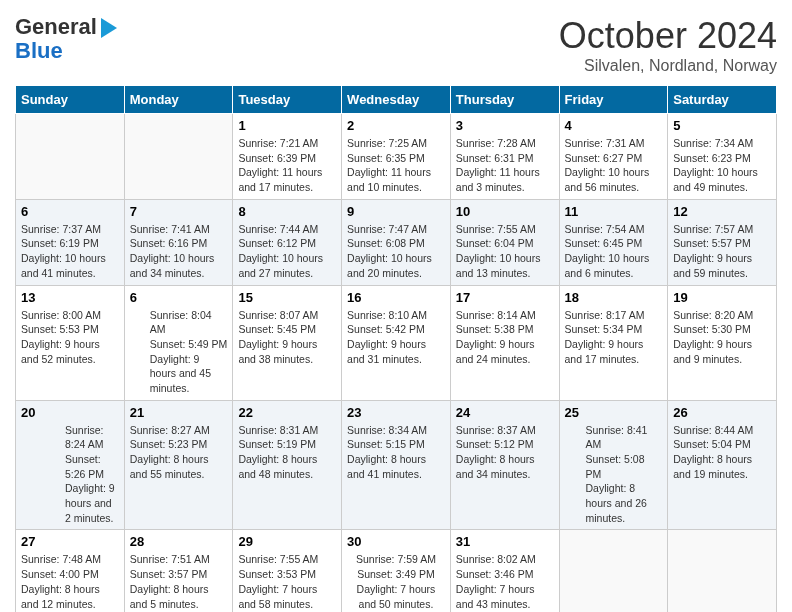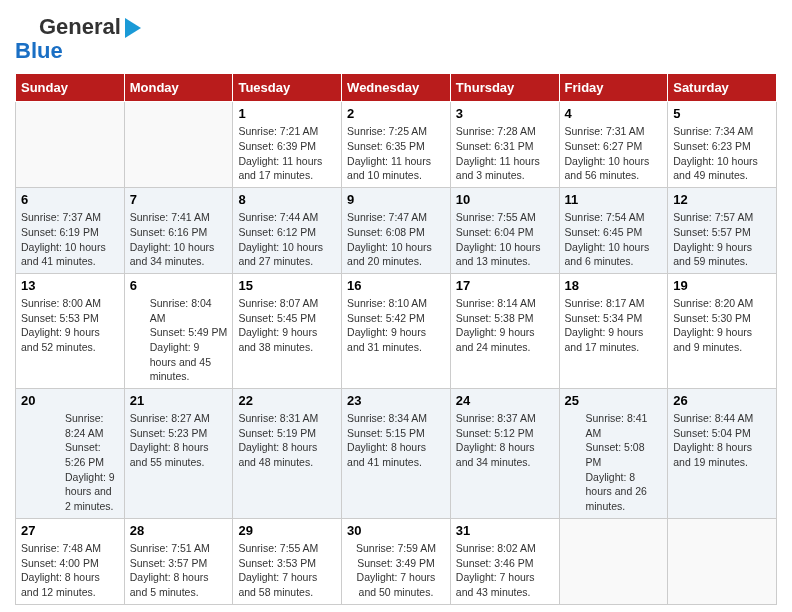--- a/index.html
+++ b/index.html
@@ -33,41 +33,40 @@
       border-top: 10px solid transparent;
       border-bottom: 10px solid transparent;
       border-left: 16px solid #1a9ad7;
       display: inline-block;
       margin-left: 4px;
       vertical-align: middle;
     }
     .logo-line {
       display: flex;
       align-items: center;
-      margin-left: 24px;
     }
     .title-block {
       text-align: right;
     }
     .month-title {
       font-size: 36px;
       font-weight: normal;
       color: #333;
     }
     .subtitle {
       font-size: 16px;
       color: #555;
     }
     .calendar {
       width: 100%;
       border-collapse: collapse;
       font-size: 11px;
     }
     .calendar th {
-      background: #b91c1c;
+      background: #0369a1;
       color: #fff;
       padding: 6px 5px;
       text-align: left;
       font-size: 13px;
       font-weight: bold;
       border: 1px solid #fff;
     }
     .calendar td {
       border: 1px solid #ccc;
       vertical-align: top;
@@ -101,20 +100,24 @@
   <div class="logo">
     <div class="logo-line">
       <span class="logo-text">
         <span style="color:#333;">General</span><span class="logo-arrow"></span>
       </span>
     </div>
     <div>
       <span class="logo-text" style="color:#1a6fc4; font-size:22px;">Blue</span>
     </div>
   </div>
+  <div class="title-block">
+    <div class="month-title">October 2024</div>
+    <div class="subtitle">Silvalen, Nordland, Norway</div>
+  </div>
 </div>
 
 <table class="calendar">
   <thead>
     <tr>
 
     <th>Sunday</th>
         <th>Monday</th>
         <th>Tuesday</th>
         <th>Wednesday</th>

